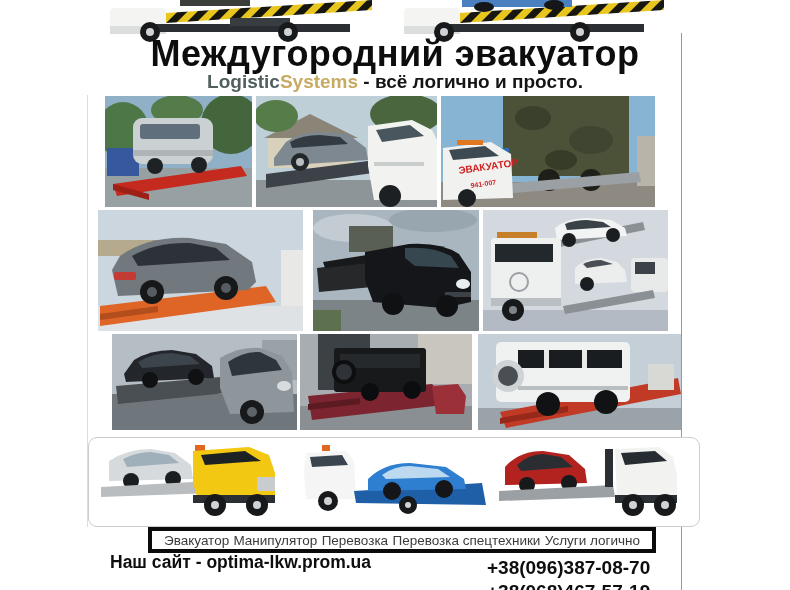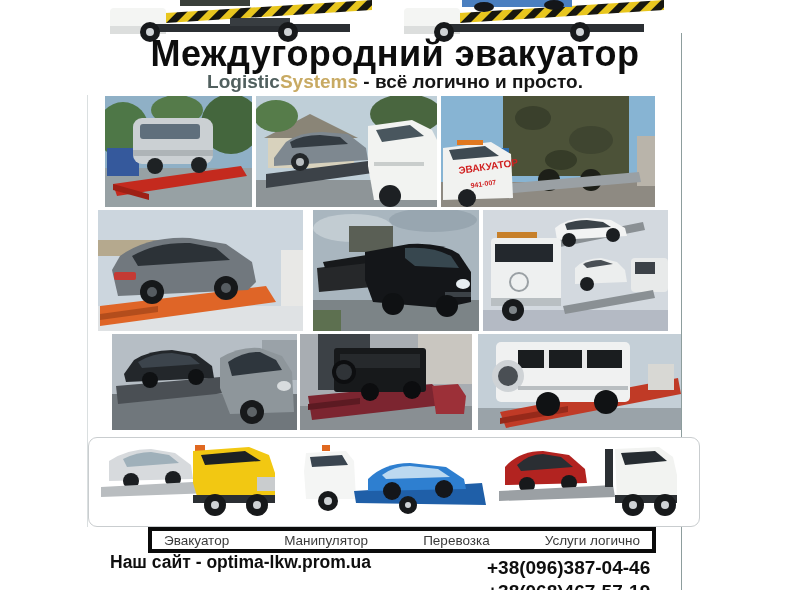--- a/index.html
+++ b/index.html
@@ -344,24 +344,25 @@
         <circle cx="168" cy="62" r="11" fill="#17191b"></circle>
           <circle cx="168" cy="62" r="4" fill="#cfd3d6"></circle>
       </svg>
     </div>
   </div>
 
   <div class="abs menu">
     <span>Эвакуатор</span>
     <span>Манипулятор</span>
     <span>Перевозка</span>
+    <span>Перевозка спецтехники</span>
     <span>Услуги логично</span>
   </div>
 
   <div class="abs footer-left">
     <div>Наш сайт - optima-lkw.prom.ua</div>
   </div>
   <div class="abs footer-right">
-    <div>+38(096)387-04-46</div>
+    <div>+38(096)387-08-70</div>
     <div>+38(068)467-57-19</div>
   </div>
 
 </div>
 
 </body></html>

